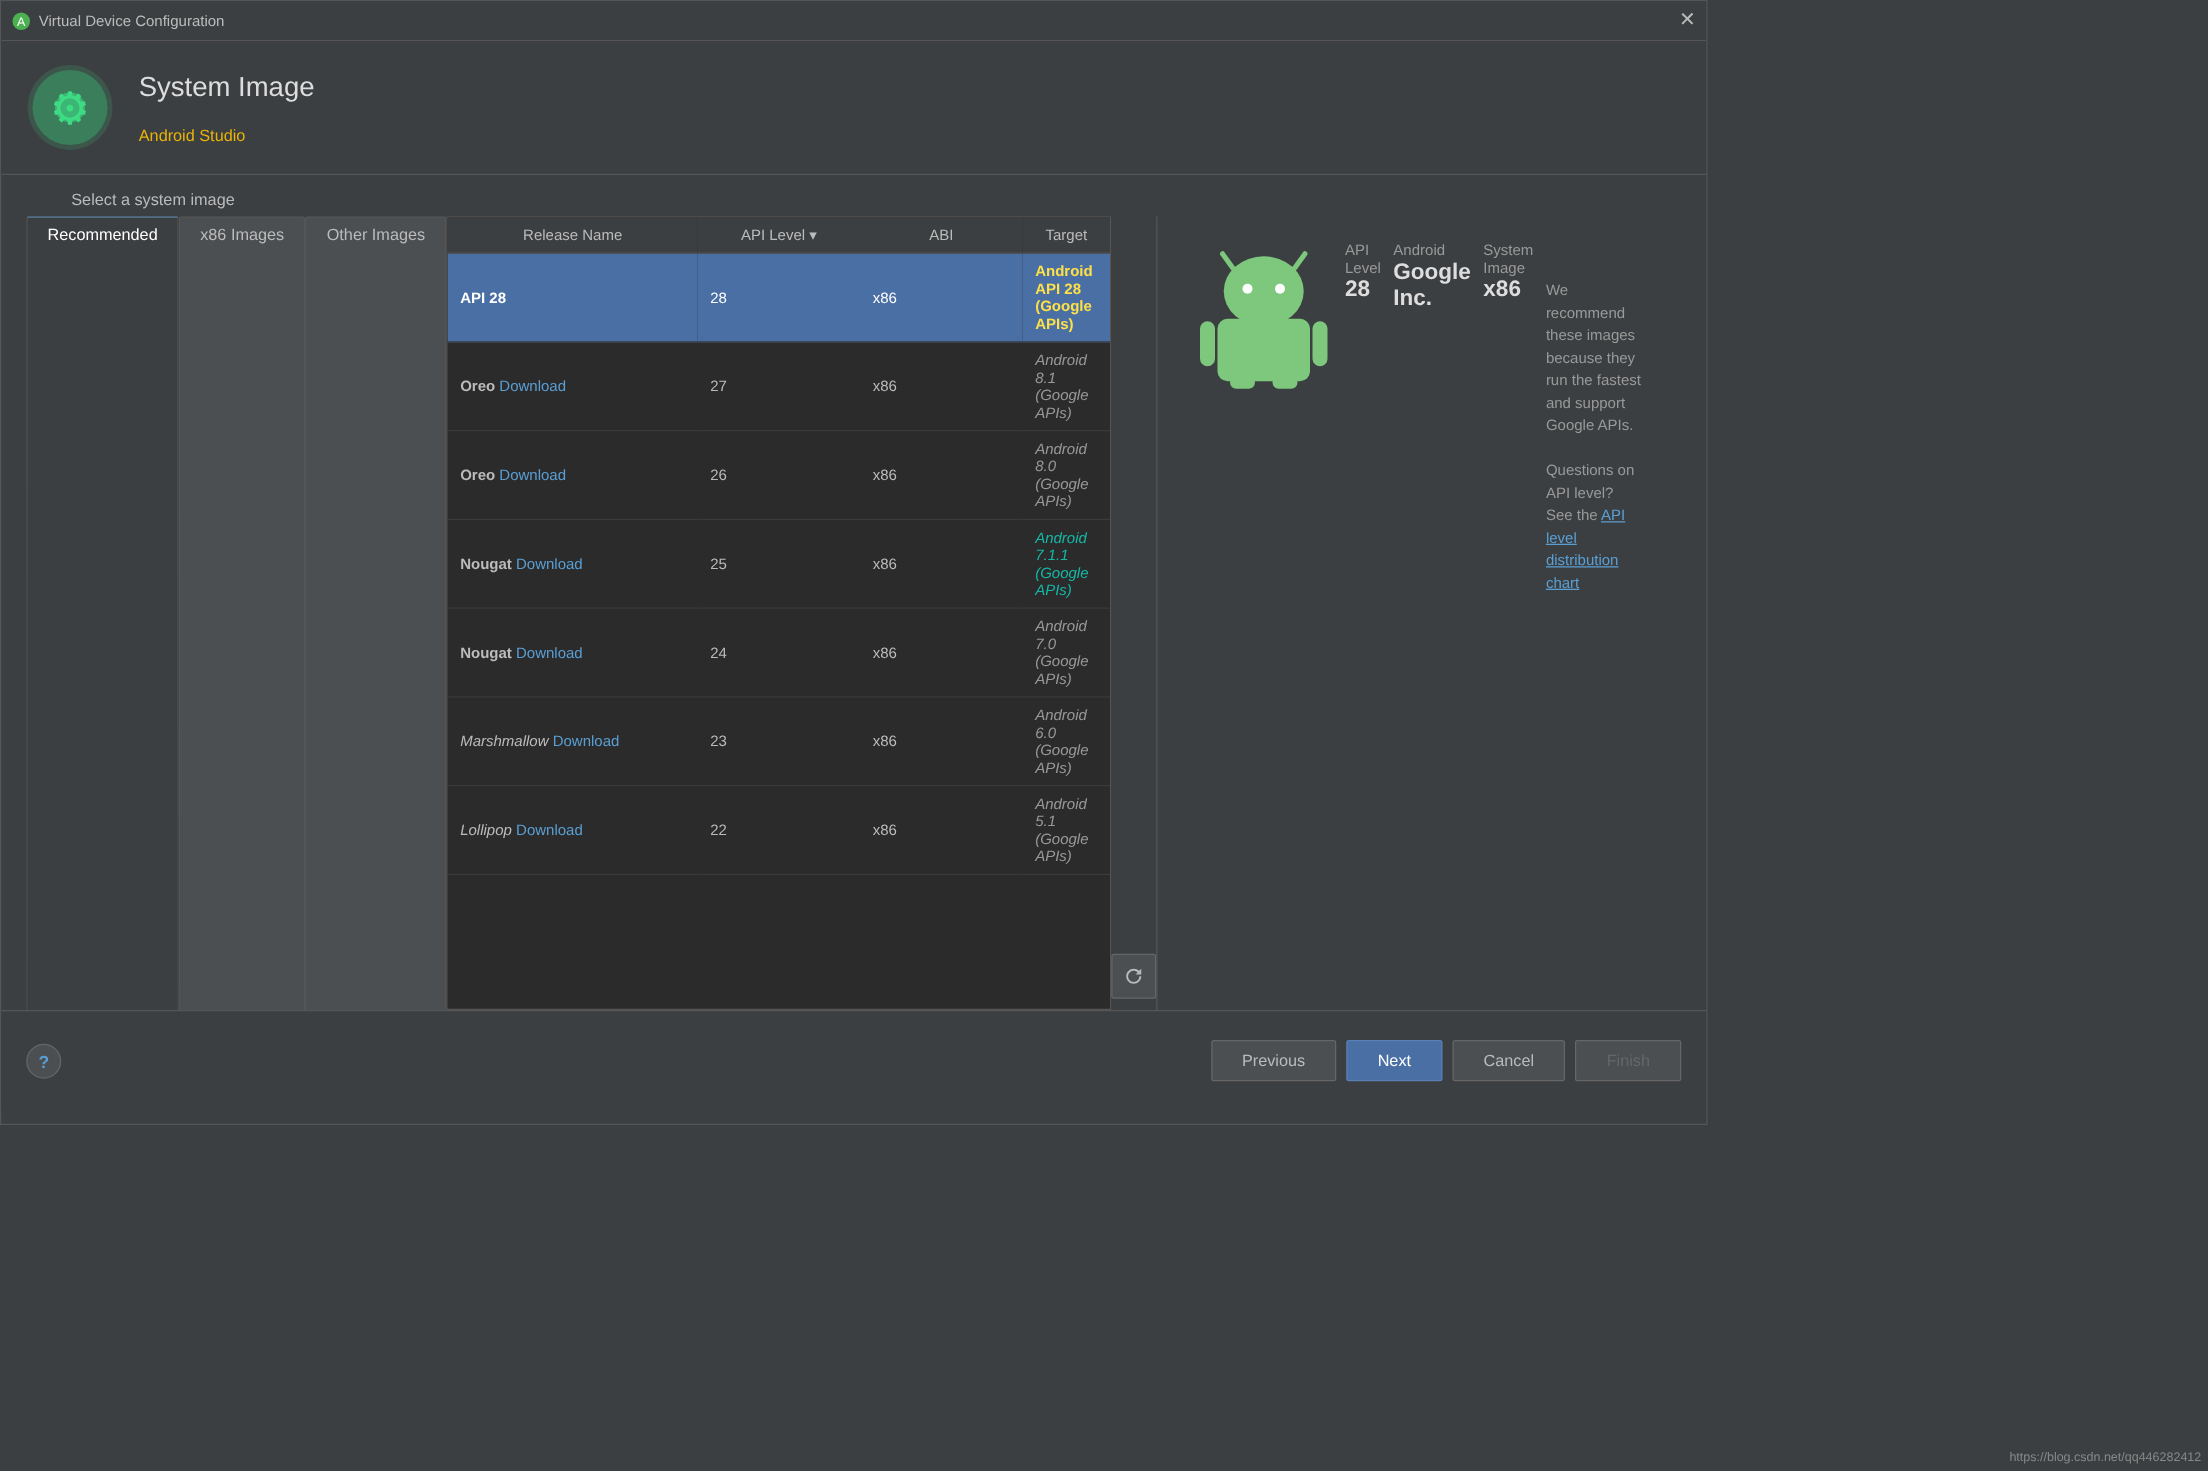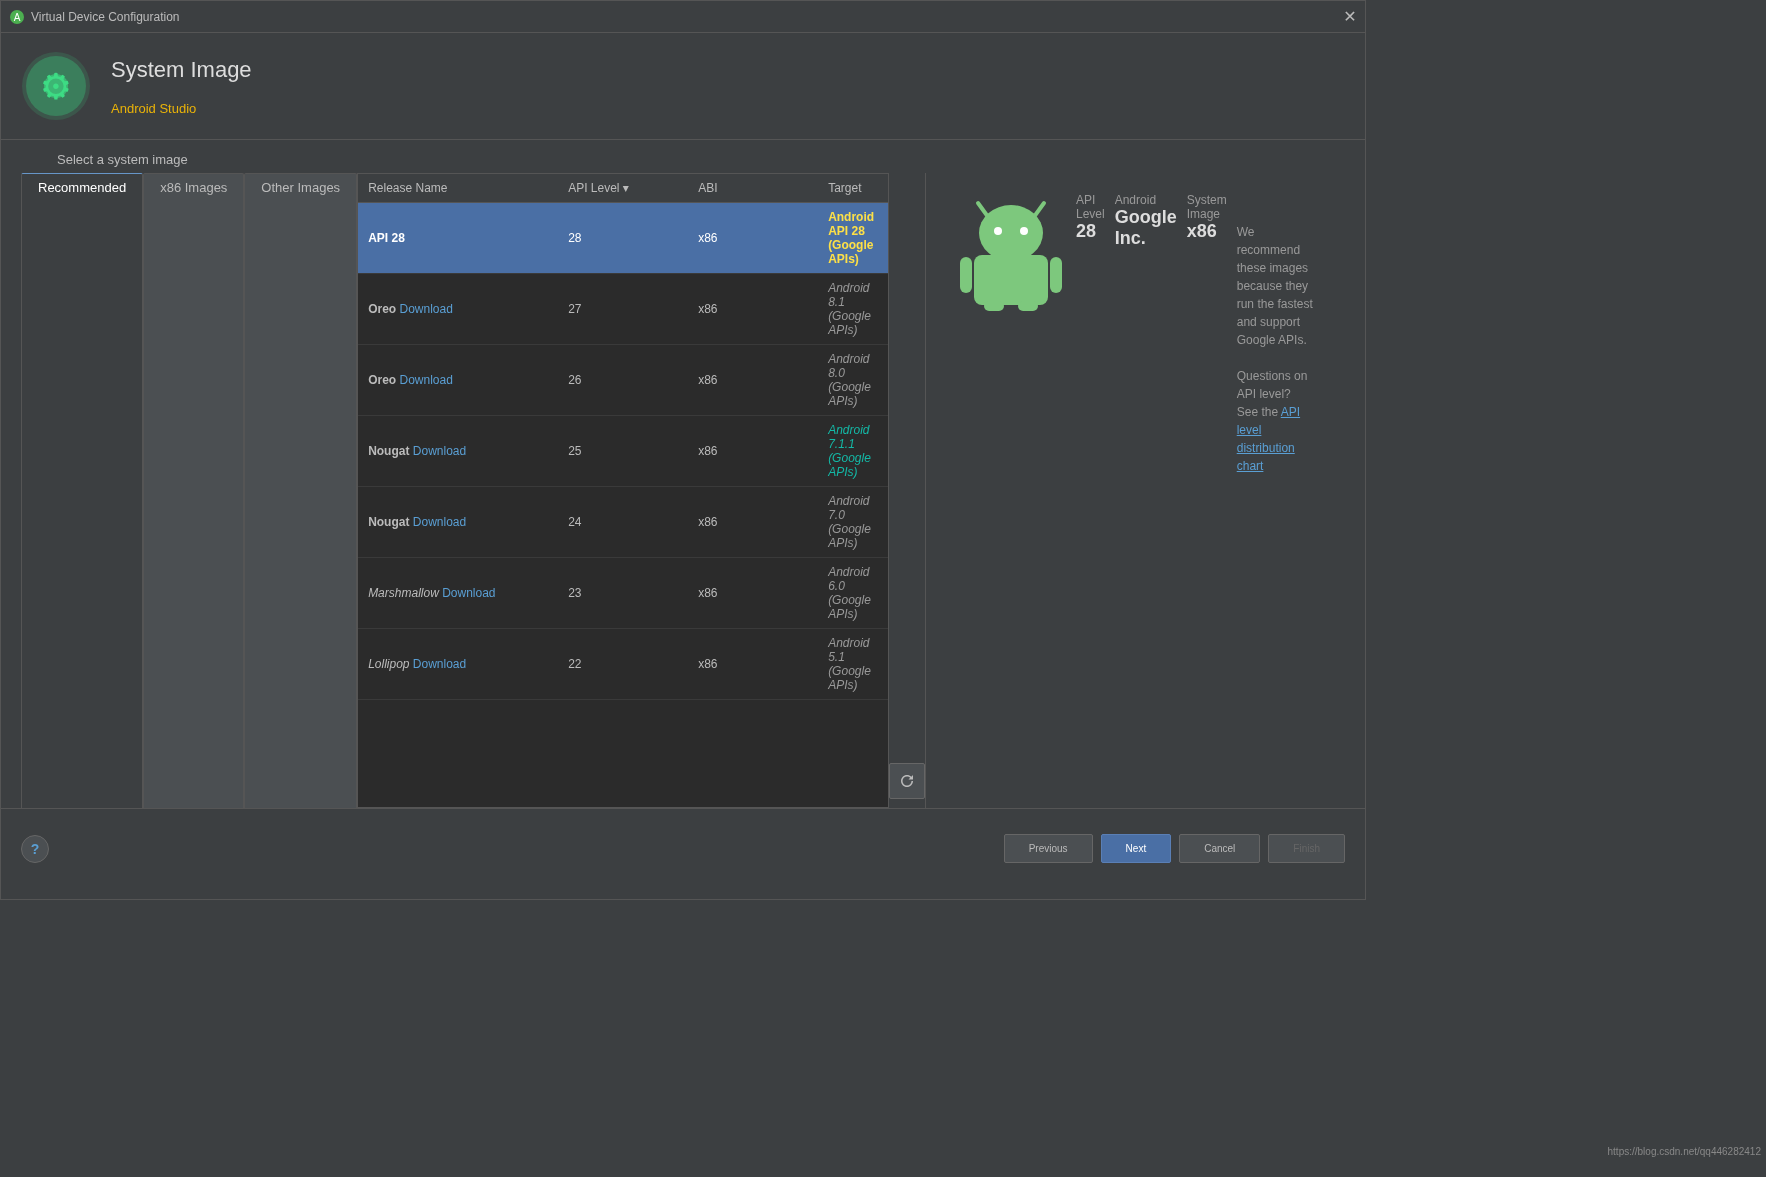--- a/index.html
+++ b/index.html
@@ -102,21 +102,21 @@
     }
     table {
       width: 100%;
       border-collapse: collapse;
     }
     thead tr {
       background: #3c3f41;
     }
     thead th {
       padding: 7px 10px;
-      text-align: left;
+      text-align: center;
       font-weight: normal;
       color: #bbbbbb;
       border-bottom: 1px solid #555;
       font-size: 12px;
     }
     tbody tr {
       border-bottom: 1px solid #3a3a3a;
       cursor: pointer;
     }
     tbody tr.selected {
@@ -197,21 +197,21 @@
       display: flex;
       align-items: center;
       justify-content: center;
     }
     .action-btns {
       display: flex;
       gap: 8px;
     }
     .btn {
       padding: 8px 24px;
-      font-size: 10px;
+      font-size: 13px;
       cursor: pointer;
       border-radius: 2px;
       border: 1px solid #666;
       background: #4b4f52;
       color: #bbbbbb;
     }
     .btn-primary {
       background: #4a6fa5;
       border: 1px solid #5a7fb5;
       color: #ffffff;
@@ -233,21 +233,21 @@
       align-self: flex-end;
       margin-bottom: 5px;
     }
     .table-footer {
       display: flex;
       justify-content: flex-end;
       padding: 4px 0;
     }
     .watermark {
       position: fixed;
-      bottom: 20px;
+      bottom: 5px;
       right: 5px;
       font-size: 10px;
       color: #888;
     }
     .col-release { width: 200px; }
     .col-api { width: 130px; }
     .col-abi { width: 130px; }
     .col-target { flex: 1; }
   </style>
 </head>

